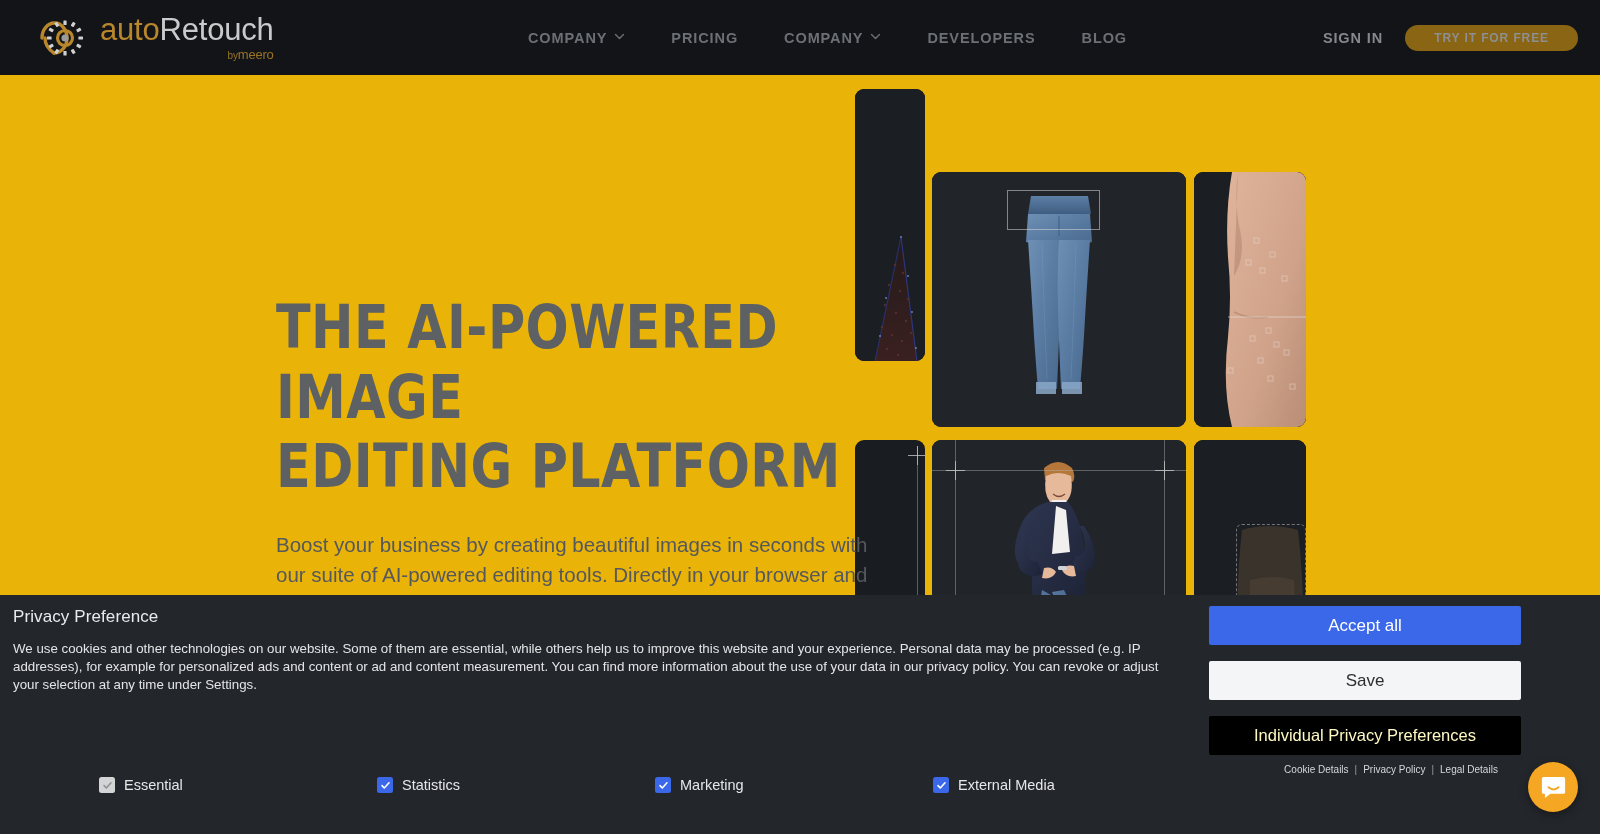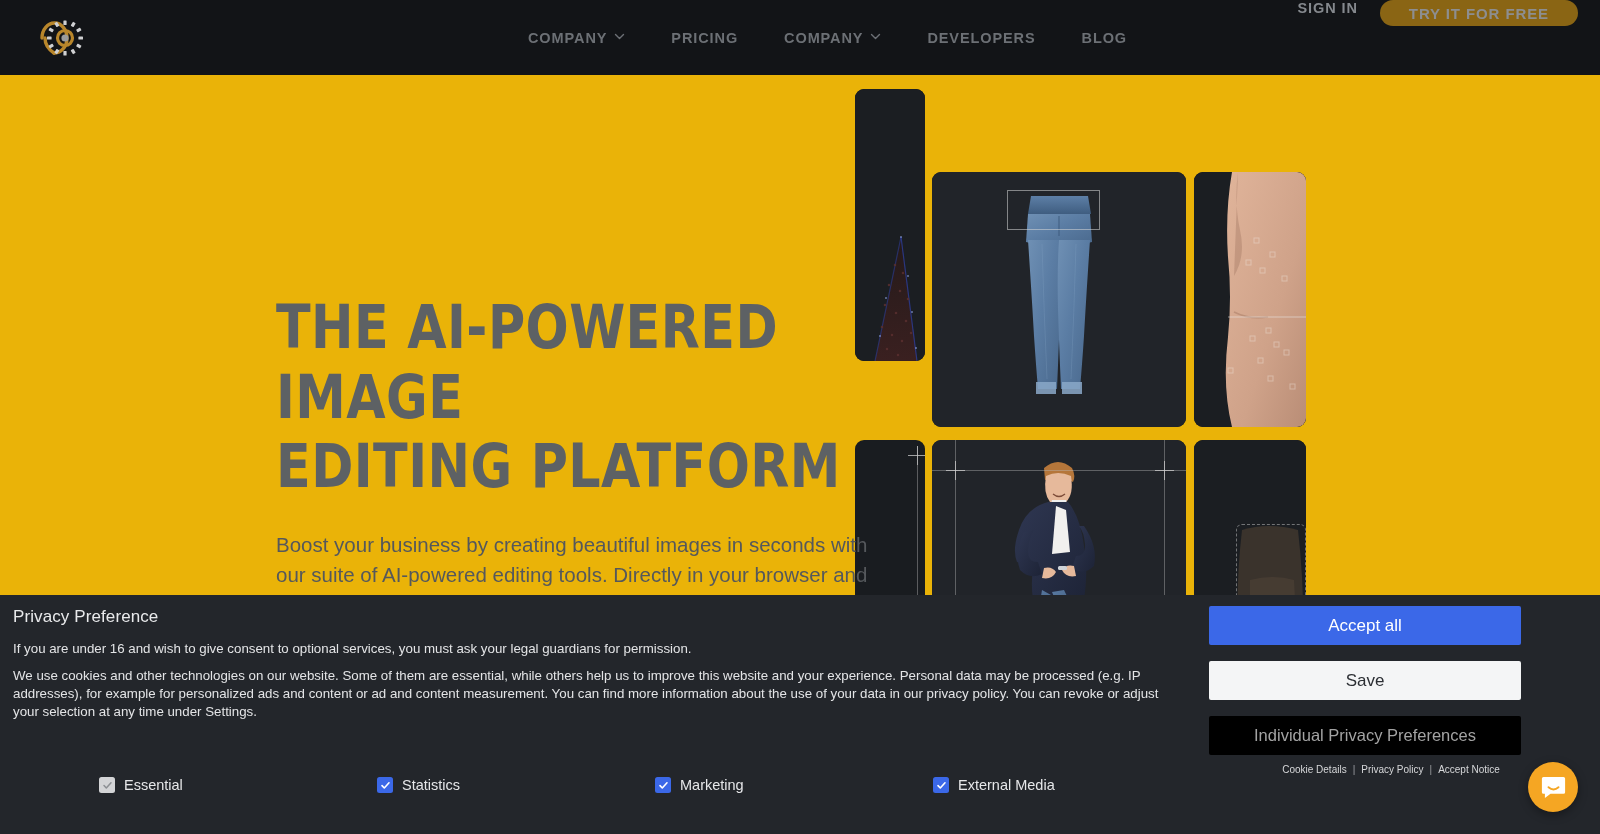--- a/index.html
+++ b/index.html
@@ -90,39 +90,39 @@
   }
   .chev { display: inline-block; width: 11px; height: 11px; position: relative; top: -1px; }
   .chev svg { display:block; }
 
   .header-right {
     position: absolute;
     right: 22px;
     top: 0;
     height: 75px;
     display: flex;
-    align-items: flex-start;
+    align-items: center;
     gap: 22px;
   }
   .signin {
     color: #85898e;
     font-size: 14.5px;
     font-weight: 700;
     letter-spacing: 0.9px;
     cursor: pointer;
     white-space: nowrap;
   }
   .cta {
     background: #8a6514;
     color: #8d8e90;
     border: none;
     border-radius: 26px;
     height: 26px;
     padding: 0 29px;
-    font-size: 15px;
+    font-size: 12px;
     font-weight: 700;
     letter-spacing: 0.9px;
     font-family: "Liberation Sans", sans-serif;
     cursor: pointer;
     white-space: nowrap;
   }
 
   
   .hero {
     position: absolute;
@@ -263,21 +263,21 @@
     height: 39px;
     border: none;
     border-radius: 2px;
     font-family: "Liberation Sans", sans-serif;
     font-size: 17px;
     cursor: pointer;
     margin-bottom: 16px;
   }
   .btn-accept { background: #3b68e8; color: #ffffff; }
   .btn-save   { background: #f4f5f6; color: #2b2e33; }
-  .btn-indiv  { background: #000000; color: #a3a3a3; font-size: 16.5px; margin-bottom: 9px; }
+  .btn-indiv  { background: #000000; color: #fef9c3; font-size: 16.5px; margin-bottom: 9px; }
 
   .cookie-links {
     display: flex;
     justify-content: center;
     align-items: center;
     gap: 6px;
     font-size: 10px;
     color: #d6d7d9;
   }
   .cookie-links a { color: #d6d7d9; text-decoration: none; cursor: pointer; }
@@ -511,20 +511,28 @@
           <rect x="59.2" y="31.7" width="3.2" height="4.6" rx="0.6" transform="rotate(120 60.8 34)"></rect>
           <rect x="53.6" y="37.3" width="3.2" height="4.6" rx="0.6" transform="rotate(150 55.2 39.6)"></rect>
           <rect x="45.4" y="39" width="3.2" height="4.6" rx="0.6"></rect>
           <rect x="37.2" y="37.3" width="3.2" height="4.6" rx="0.6" transform="rotate(30 38.8 39.6)"></rect>
           <rect x="31.6" y="31.7" width="3.2" height="4.6" rx="0.6" transform="rotate(60 33.2 34)"></rect>
           <rect x="29.7" y="23.7" width="3.2" height="4.6" rx="0.6" transform="rotate(90 31.3 26)"></rect>
           <rect x="31.6" y="15.7" width="3.2" height="4.6" rx="0.6" transform="rotate(120 33.2 18)"></rect>
           <rect x="37.2" y="10.1" width="3.2" height="4.6" rx="0.6" transform="rotate(150 38.8 12.4)"></rect>
         </g>
       </svg>
+      <div class="logo-text-wrap">
+        <div class="logo-text">
+          <span class="auto">auto</span><span class="retouch">Retouch</span>
+        </div>
+        <div class="logo-sub">
+          <span class="by">by</span><span>meero</span>
+        </div>
+      </div>
     </div>
 
     <nav class="nav">
       <div class="nav-item">
         <span>COMPANY</span>
         <span class="chev">
           <svg width="11" height="11" viewBox="0 0 11 11">
               <path d="M1.5 3.5 L5.5 7.5 L9.5 3.5" fill="none" stroke="#6c7075" stroke-width="1.4" stroke-linecap="round" stroke-linejoin="round"></path>
             </svg>
         </span>
@@ -551,21 +559,20 @@
     <div class="header-right">
       <div class="signin">SIGN IN</div>
       <button class="cta">TRY IT FOR FREE</button>
     </div>
   </div>
 
   <div class="cookie">
 
     <div class="cookie-left">
       <div class="cookie-title">Privacy Preference</div>
-      <p class="cookie-p">If you are under 16 and wish to give consent to optional services, you must ask your legal guardians for permission.</p>
       <p class="cookie-p block">We use cookies and other technologies on our website. Some of them are essential, while others help us to improve this website and your experience. Personal data may be processed (e.g. IP addresses), for example for personalized ads and content or ad and content measurement. You can find more information about the use of your data in our privacy policy. You can revoke or adjust your selection at any time under Settings.</p>
     </div>
 
     <div class="cookie-checks">
       <label class="chk-item">
         <span class="box disabled">
           <svg width="11" height="11" viewBox="0 0 11 11">
               <path d="M2 5.6 L4.3 8 L9 2.8" fill="none" stroke="#8c8f93" stroke-width="1.5" stroke-linecap="round" stroke-linejoin="round"></path>
             </svg>
         </span>
@@ -602,21 +609,21 @@
 
     <div class="cookie-right">
       <button class="btn btn-accept">Accept all</button>
       <button class="btn btn-save">Save</button>
       <button class="btn btn-indiv">Individual Privacy Preferences</button>
       <div class="cookie-links">
         <a>Cookie Details</a>
         <span class="sep">|</span>
         <a>Privacy Policy</a>
         <span class="sep">|</span>
-        <a>Accept Notice</a>
+        <a>Legal Details</a>
       </div>
     </div>
   </div>
 
   <div class="intercom">
     <svg width="27" height="27" viewBox="0 0 27 27">
       <path d="M3.5 3 h20 a1.6 1.6 0 0 1 1.6 1.6 v13.6 a1.6 1.6 0 0 1 -1.6 1.6 h-13 l-5.6 4.2 v-4.2 h-1.4 a1.6 1.6 0 0 1 -1.6 -1.6 v-13.6 a1.6 1.6 0 0 1 1.6 -1.6 z" fill="#ffffff"></path>
       <path d="M8.5 13.2 q5 4.4 10 0" fill="none" stroke="#f5a623" stroke-width="1.9" stroke-linecap="round"></path>
     </svg>
   </div>

